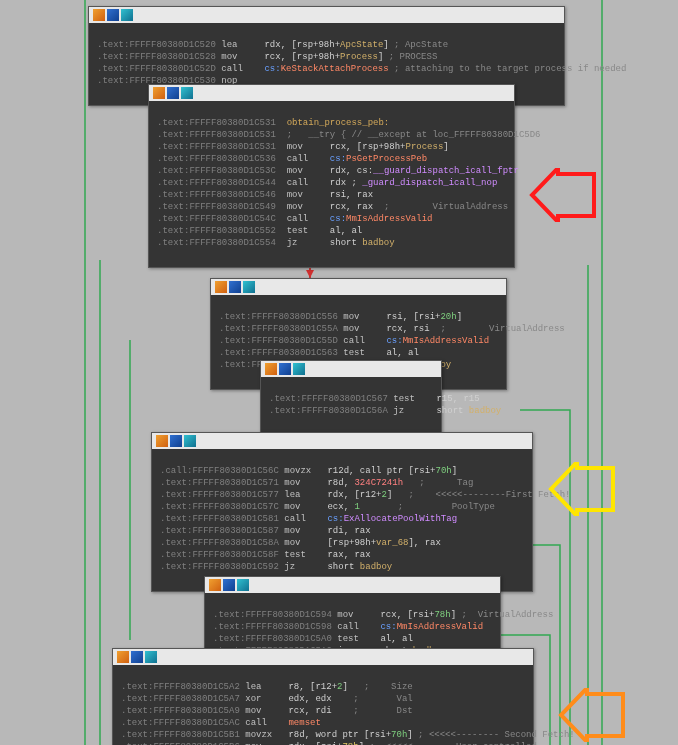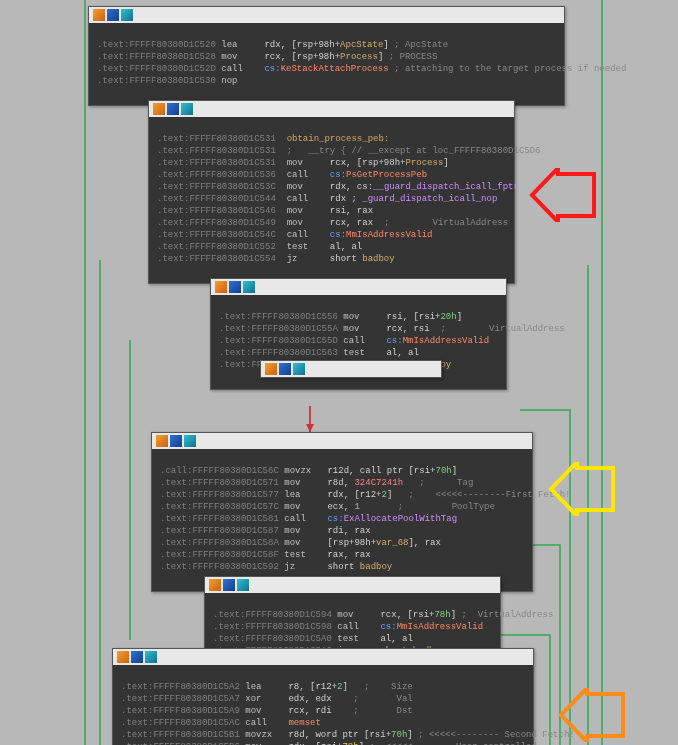--- a/index.html
+++ b/index.html
@@ -91,21 +91,21 @@
     <span class="ic c3"></span>
   </div>
   <div class="body">
 <span class="addr">.text:FFFFF80380D1C520</span> <span class="m">lea</span>     <span class="r">rdx, [rsp+98h+</span><span class="gold">ApcState</span><span class="r">]</span> <span class="co">;</span><span class="co"> ApcState</span>
 <span class="addr">.text:FFFFF80380D1C528</span> <span class="m">mov</span>     <span class="r">rcx, [rsp+98h+</span><span class="gold">Process</span><span class="r">]</span> <span class="co">;</span><span class="co"> PROCESS</span>
 <span class="addr">.text:FFFFF80380D1C52D</span> <span class="m">call</span>    <span class="seg">cs:</span><span class="func">KeStackAttachProcess</span> <span class="co">;</span><span class="co"> attaching to the target process if needed</span>
 <span class="addr">.text:FFFFF80380D1C530</span> <span class="m">nop</span>
   </div>
 </div>
 
-<div class="block" style="left:148px; top:100px; width:365px;">
+<div class="block" style="left:148px; top:84px; width:365px;">
   <div class="titlebar">
     <span class="ic c1"></span>
     <span class="ic c2"></span>
     <span class="ic c3"></span>
   </div>
   <div class="body">
 <span class="addr">.text:FFFFF80380D1C531</span>  <span class="lbl">obtain_process_peb:</span>
 <span class="addr">.text:FFFFF80380D1C531</span>  <span class="co">;   __try { // __except at loc_FFFFF80380D1C5D6</span>
 <span class="addr">.text:FFFFF80380D1C531</span>  <span class="m">mov</span>     <span class="r">rcx, [rsp+98h+</span><span class="gold">Process</span><span class="r">]</span>
 <span class="addr">.text:FFFFF80380D1C536</span>  <span class="m">call</span>    <span class="seg">cs:</span><span class="func">PsGetProcessPeb</span>
@@ -132,20 +132,24 @@
 <span class="addr">.text:FFFFF80380D1C563</span> <span class="m">test</span>    <span class="r">al, al</span>
 <span class="addr">.text:FFFFF80380D1C565</span> <span class="m">jz</span>      <span class="r">short </span><span class="gold">badboy</span>
   </div>
 </div>
 
 <div class="block" style="left:260px; top:360px; width:180px;">
   <div class="titlebar">
     <span class="ic c1"></span>
     <span class="ic c2"></span>
     <span class="ic c3"></span>
+  </div>
+  <div class="body">
+<span class="addr">.text:FFFFF80380D1C567</span> <span class="m">test</span>    <span class="r">r15, r15</span>
+<span class="addr">.text:FFFFF80380D1C56A</span> <span class="m">jz</span>      <span class="r">short </span><span class="gold">badboy</span>
   </div>
 </div>
 
 <div class="block" style="left:151px; top:432px; width:380px;">
   <div class="titlebar">
     <span class="ic c1"></span>
     <span class="ic c2"></span>
     <span class="ic c3"></span>
   </div>
   <div class="body">

